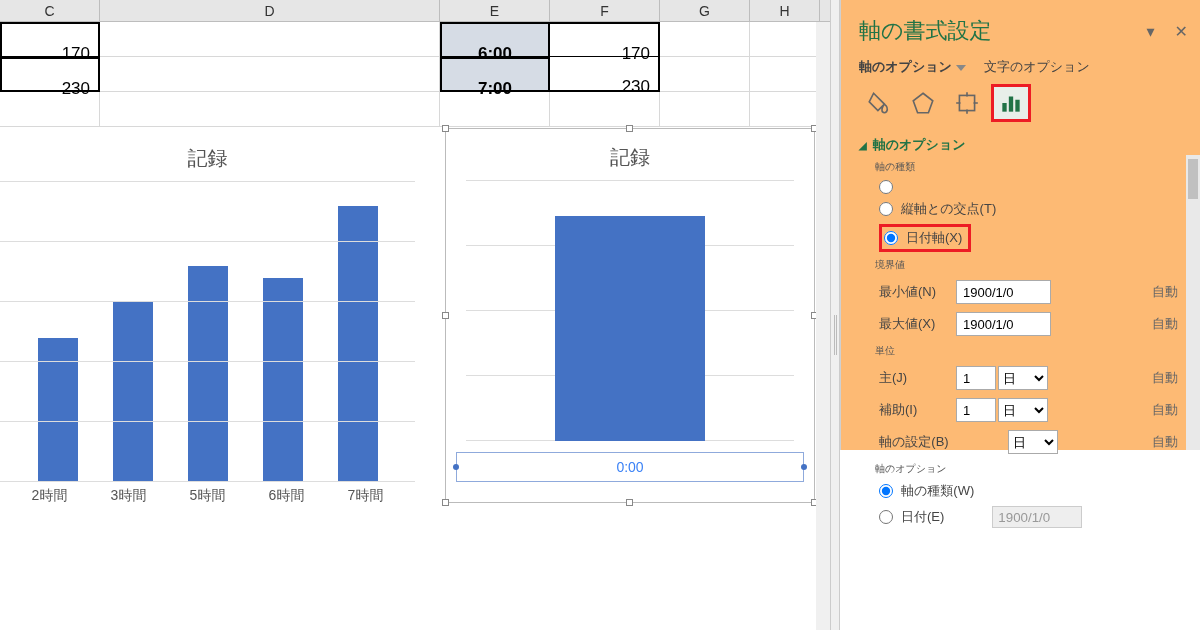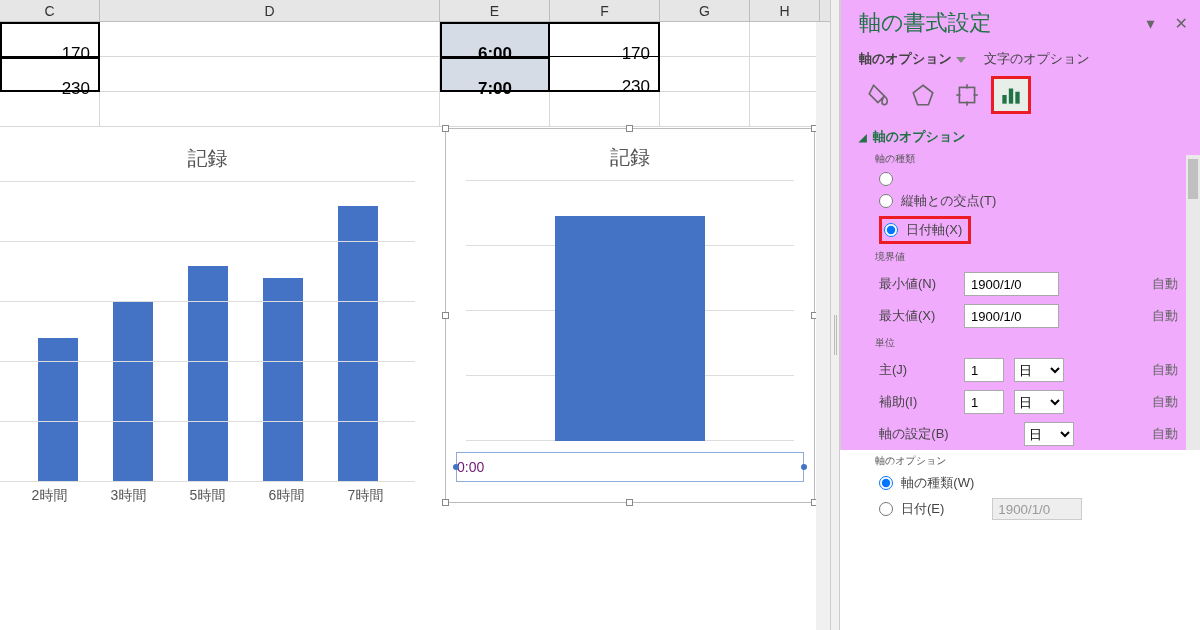--- a/index.html
+++ b/index.html
@@ -33,48 +33,48 @@
   .handle.n  { top: -4px; left: 50%; margin-left: -4px; }
   .handle.ne { top: -4px; right: -4px; }
   .handle.w  { top: 50%; left: -4px; margin-top: -4px; }
   .handle.e  { top: 50%; right: -4px; margin-top: -4px; }
   .handle.sw { bottom: -4px; left: -4px; }
   .handle.s  { bottom: -4px; left: 50%; margin-left: -4px; }
   .handle.se { bottom: -4px; right: -4px; }
   .chart-right .title { text-align: center; font-size: 20px; color: #555; margin-top: 15px; margin-bottom: 10px; }
   .chart-right .plot { height: 260px; margin: 0 20px; position: relative; }
   .chart-right .bigbar { position: absolute; left: 50%; transform: translateX(-50%); bottom: 0; width: 150px; height: 225px; background: #4472c4; }
-  .chart-right .xlabel { font-size: 14px; color: #701a75; margin-top: 6px; }
+  .chart-right .xlabel { text-align: center; font-size: 14px; color: #3b82f6; margin-top: 6px; }
   .axis-sel { position: absolute; left: 10px; right: 10px; bottom: 20px; height: 30px; border: 1px solid #8faadc; }
   .axis-sel .hsel { position: absolute; width: 6px; height: 6px; background: #4472c4; border-radius: 50%; }
   .hsel.l { left: -4px; top: 50%; margin-top: -3px; }
   .hsel.r { right: -4px; top: 50%; margin-top: -3px; }
 
   .divider { width: 10px; background: #f0f0f0; height: 630px; border-left: 1px solid #ccc; border-right: 1px solid #ccc; position: relative; }
   .divider::before { content: ''; position: absolute; left: 3px; top: 50%; width: 1px; height: 40px; background: #bbb; box-shadow: 2px 0 0 #bbb; }
 
-  .pane { width: 360px; height: 450px; background: #f0abfc; border-left: 1px solid #d0d0d0; padding: 8px 12px 8px 18px; font-size: 14px; color: #444; position: relative; }
+  .pane { width: 360px; height: 450px; background: #fdba74; border-left: 1px solid #d0d0d0; padding: 16px 12px 8px 18px; font-size: 14px; color: #444; position: relative; }
   .pane-header { display: flex; align-items: center; justify-content: space-between; margin-bottom: 12px; }
   .pane-title { color: #217346; font-size: 22px; font-weight: normal; }
   .pane-ctrl { display: flex; gap: 20px; color: #666; font-size: 16px; }
   .tabstrip { margin-bottom: 8px; font-size: 13px; color: #444; }
   .tabstrip .active { font-weight: bold; }
   .tri-down { display: inline-block; width: 0; height: 0; border-left: 5px solid transparent; border-right: 5px solid transparent; border-top: 6px solid #888; margin-left: 4px; vertical-align: middle; }
   .icon-row { display: flex; gap: 4px; margin-bottom: 14px; align-items: center; }
   .icon-btn { width: 40px; height: 38px; display: flex; align-items: center; justify-content: center; color: #666; }
   .icon-btn svg { width: 26px; height: 26px; }
   .icon-btn.selected { border: 3px solid #ed1c24; background: #e8efe9; }
   .icon-btn.selected svg { color: #217346; }
   .section-title { color: #217346; font-weight: bold; font-size: 13px; cursor: default; margin-bottom: 6px; }
   .section-title::before { content: '◢'; font-size: 10px; margin-right: 6px; }
   .subhead { color: #555; font-size: 10px; margin: 6px 0 6px 16px; }
   .radio-row { display: flex; align-items: center; gap: 8px; margin: 6px 0 6px 20px; font-size: 13px; }
   .radio-row input[type=radio] { width: 14px; height: 14px; }
   .radio-box { border: 3px solid #ed1c24; padding: 2px 6px 2px 2px; display: inline-flex; align-items: center; gap: 8px; }
-  .field-row { display: flex; align-items: center; margin: 8px 0 8px 20px; font-size: 13px; gap: 10px; }
+  .field-row { display: flex; align-items: center; margin: 8px 0 8px 20px; font-size: 13px; gap: 2px; }
   .field-row .lbl { width: 75px; }
   .field-row input[type=text] { width: 95px; height: 24px; border: 1px solid #aaa; padding: 0 6px; font-size: 13px; background: #fff; }
   .field-row input[type=text].narrow { width: 40px; }
   .field-row .auto { color: #666; font-size: 13px; margin-left: auto; margin-right: 10px;}
   .field-row select { width: 50px; height: 24px; border: 1px solid #aaa; font-size: 13px; background: #fff; }
   .scrollbar-v { position: absolute; right: 0; top: 155px; bottom: 0; width: 14px; background: #e9e9e9; }
   .scrollbar-v .thumb { position: absolute; left: 2px; right: 2px; top: 4px; height: 40px; background: #c0c0c0; }
   .sheet-scroll-v { position: absolute; right: 0; top: 22px; bottom: 0; width: 14px; background: #f0f0f0; }
 </style>
 </head>

